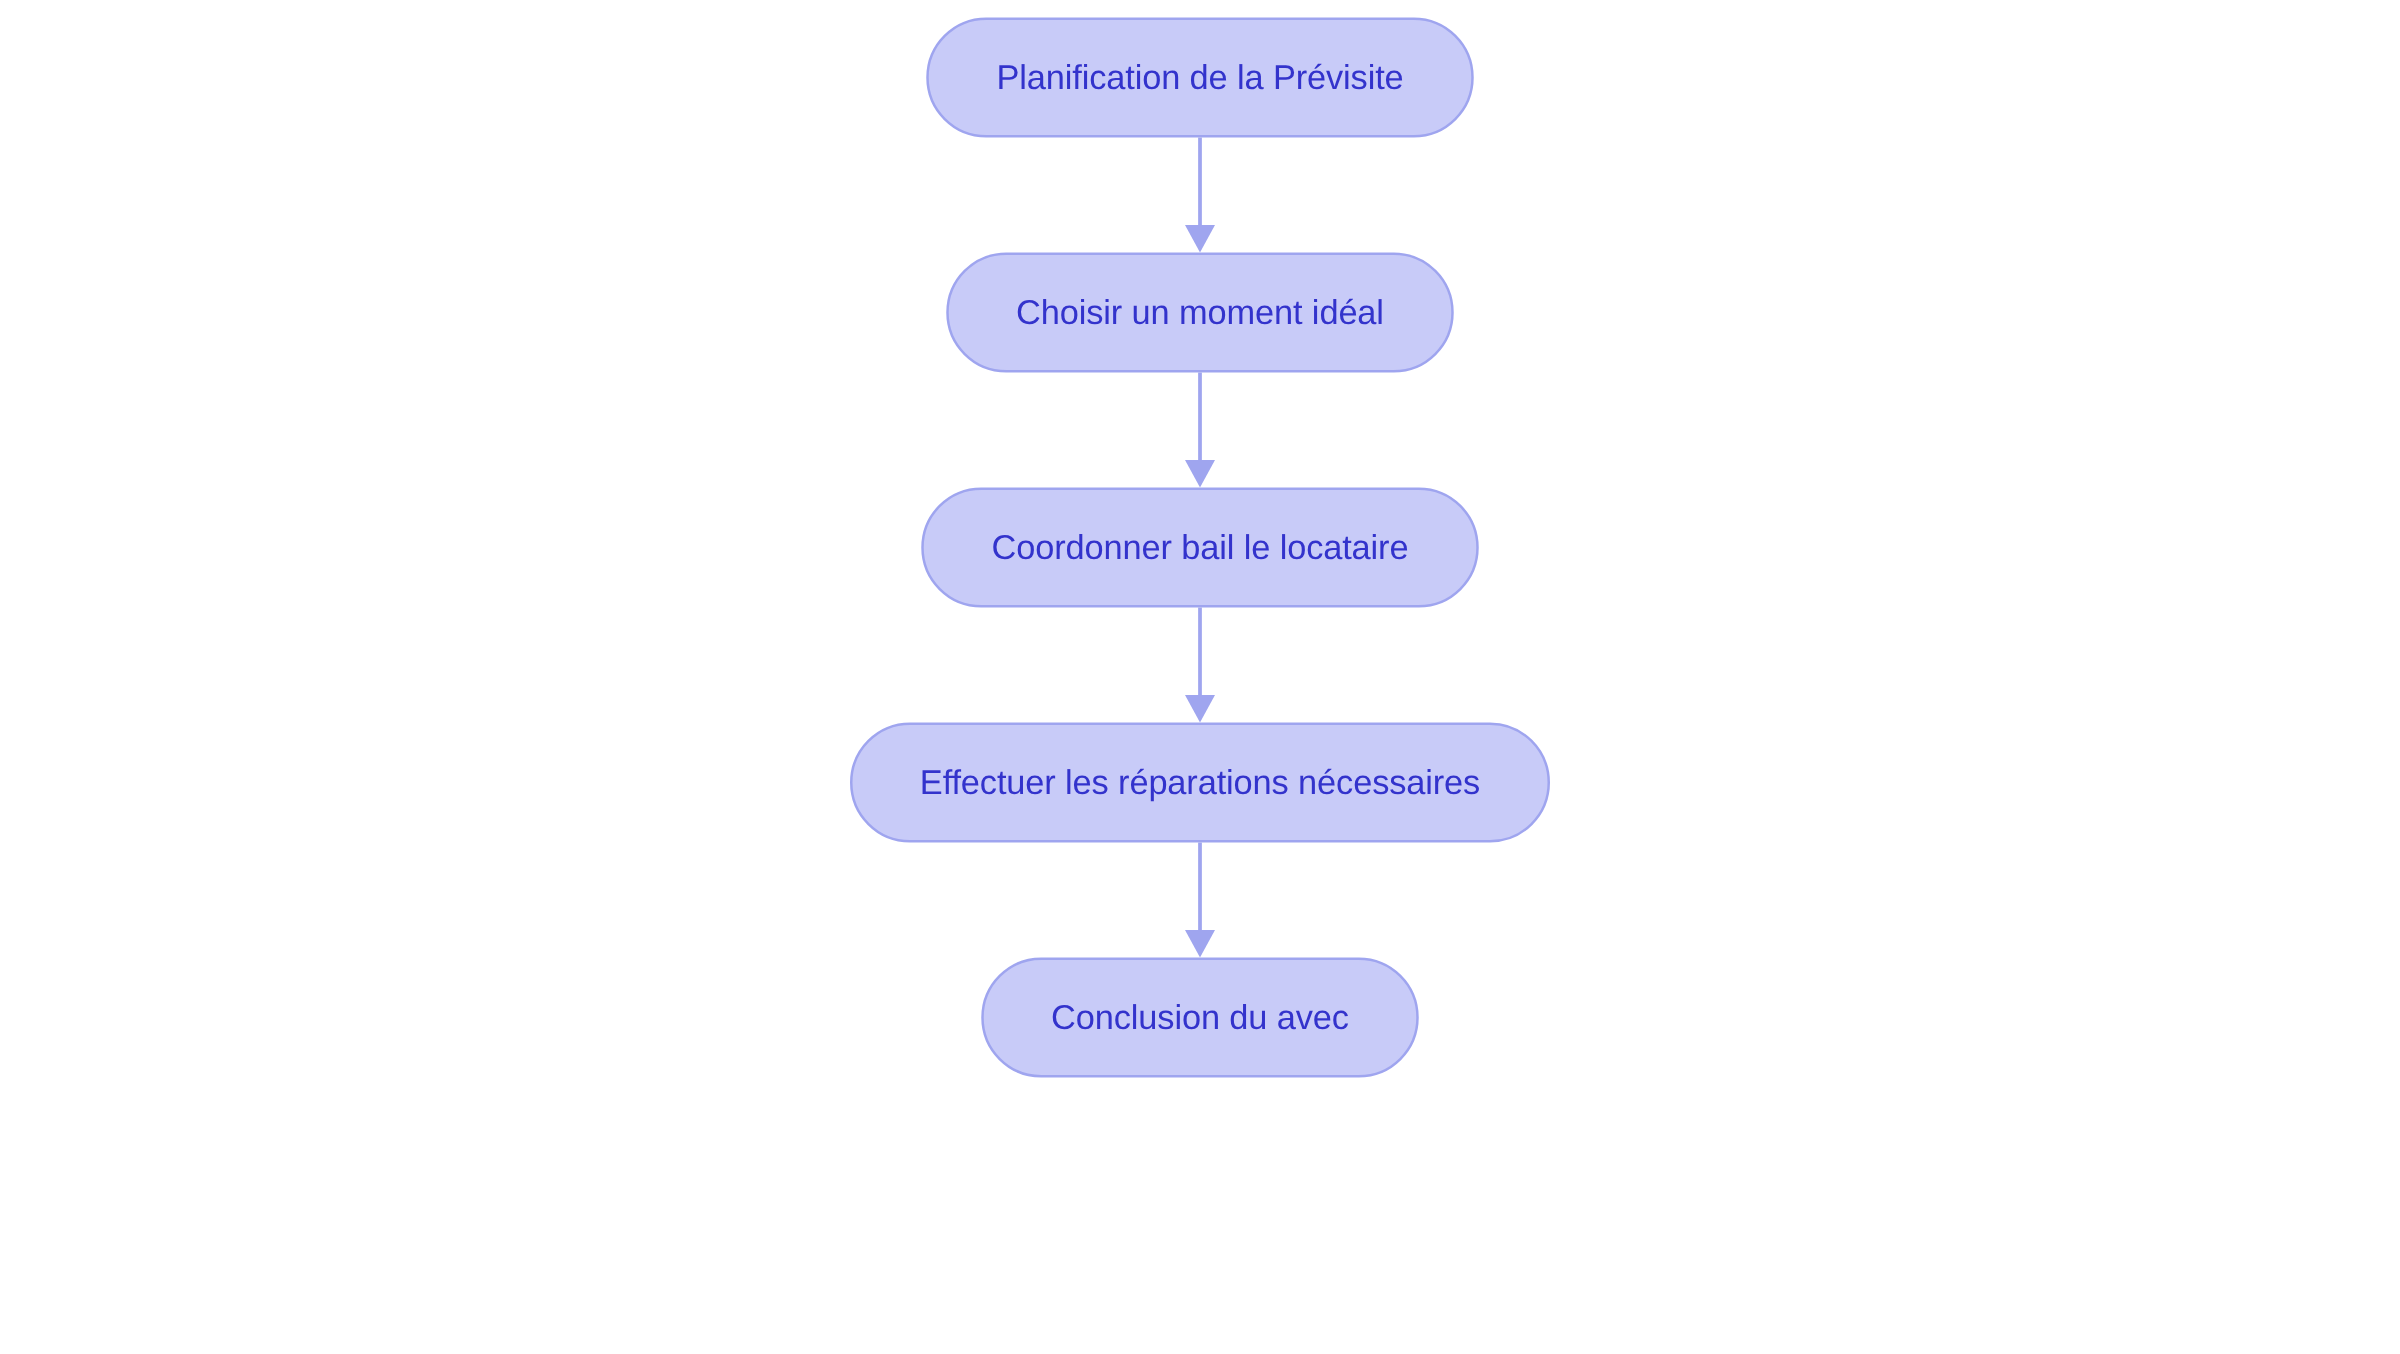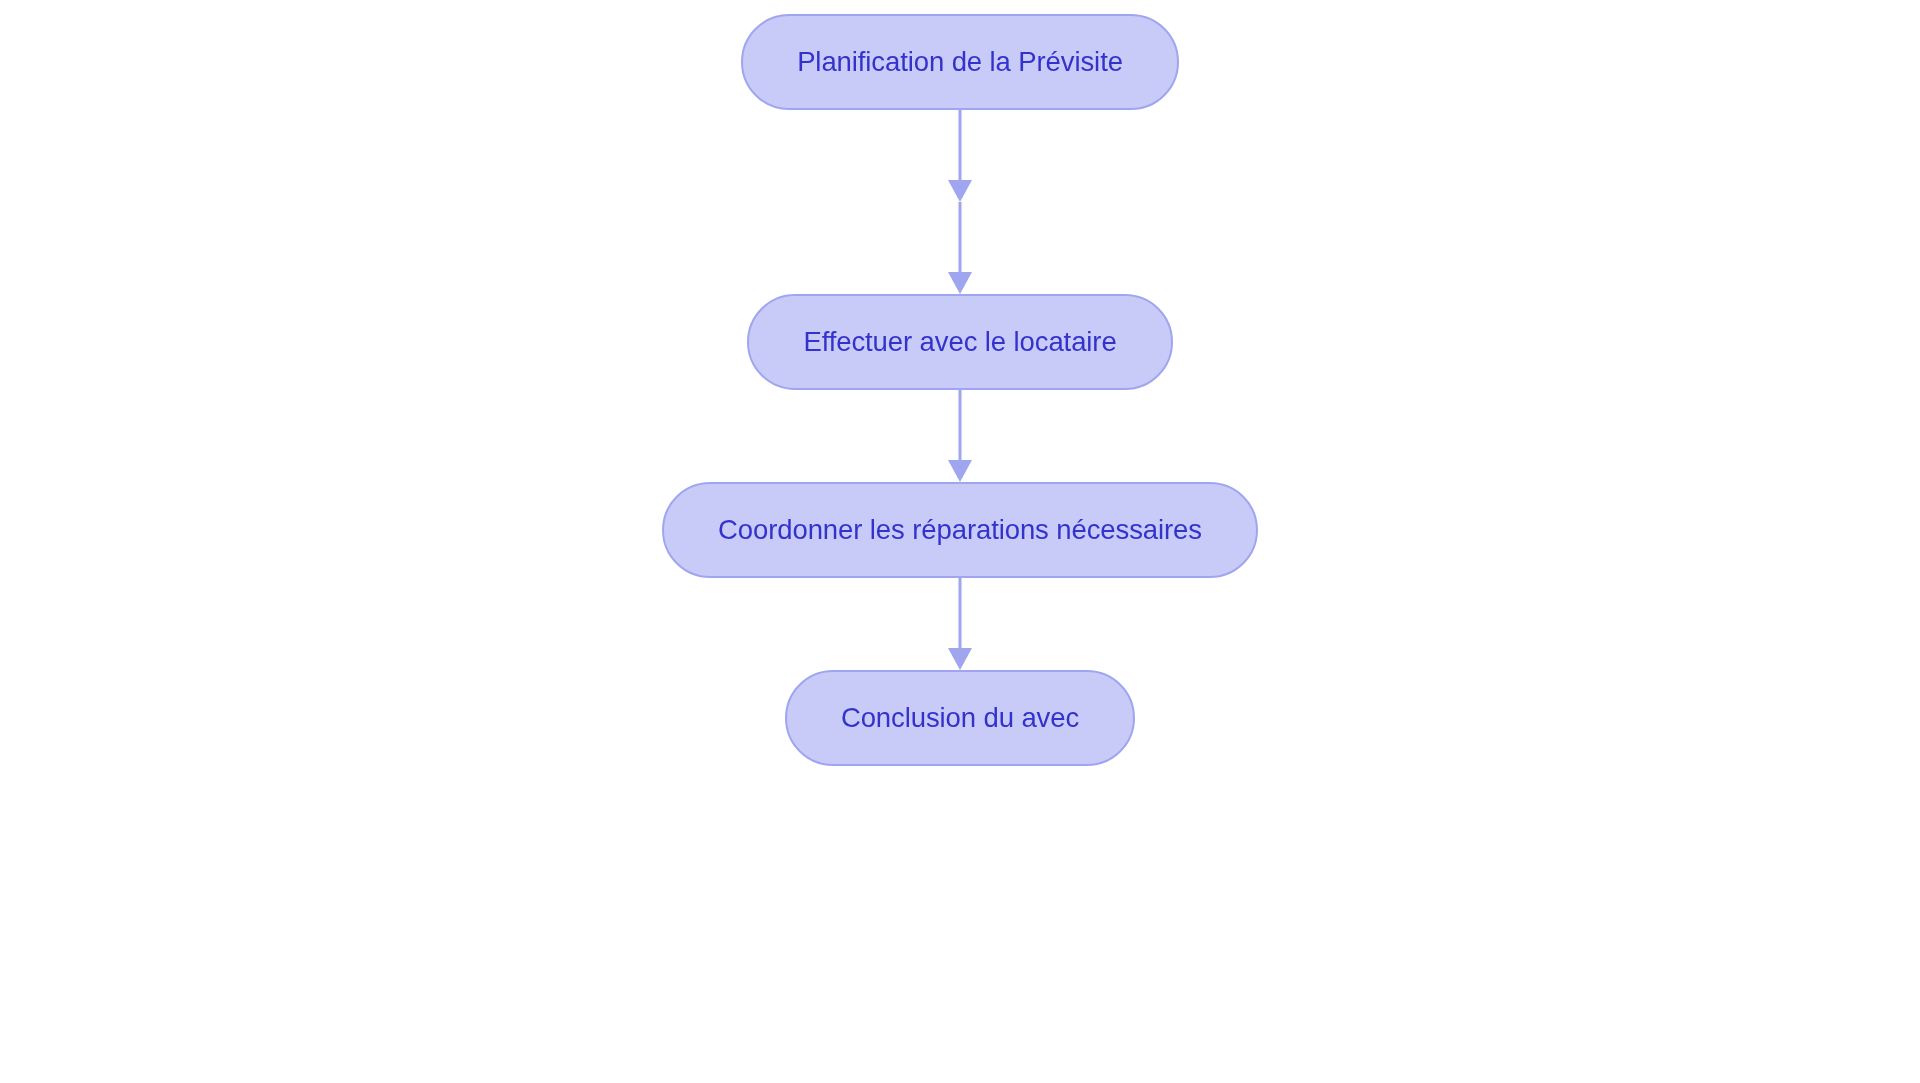--- a/index.html
+++ b/index.html
@@ -74,41 +74,44 @@
       <span class="node-label">Planification de la Prévisite</span>
     </div>
 
     <div class="connector">
       <svg viewBox="0 0 40 92" xmlns="http://www.w3.org/2000/svg" aria-hidden="true">
         <line x1="20" y1="0" x2="20" y2="72" stroke="#9fa5ef" stroke-width="3"></line>
         <polygon points="8,70 32,70 20,92" fill="#9fa5ef"></polygon>
       </svg>
     </div>
 
-
-    <div class="connector">
-      <svg viewBox="0 0 40 92" xmlns="http://www.w3.org/2000/svg" aria-hidden="true">
-        <line x1="20" y1="0" x2="20" y2="72" stroke="#9fa5ef" stroke-width="3"></line>
-        <polygon points="8,70 32,70 20,92" fill="#9fa5ef"></polygon>
-      </svg>
-    </div>
-
     <div class="node">
-      <span class="node-label">Effectuer avec le locataire</span>
+      <span class="node-label">Choisir un moment idéal</span>
     </div>
 
     <div class="connector">
       <svg viewBox="0 0 40 92" xmlns="http://www.w3.org/2000/svg" aria-hidden="true">
         <line x1="20" y1="0" x2="20" y2="72" stroke="#9fa5ef" stroke-width="3"></line>
         <polygon points="8,70 32,70 20,92" fill="#9fa5ef"></polygon>
       </svg>
     </div>
 
     <div class="node">
-      <span class="node-label">Coordonner les réparations nécessaires</span>
+      <span class="node-label">Coordonner bail le locataire</span>
+    </div>
+
+    <div class="connector">
+      <svg viewBox="0 0 40 92" xmlns="http://www.w3.org/2000/svg" aria-hidden="true">
+        <line x1="20" y1="0" x2="20" y2="72" stroke="#9fa5ef" stroke-width="3"></line>
+        <polygon points="8,70 32,70 20,92" fill="#9fa5ef"></polygon>
+      </svg>
+    </div>
+
+    <div class="node">
+      <span class="node-label">Effectuer les réparations nécessaires</span>
     </div>
 
     <div class="connector">
       <svg viewBox="0 0 40 92" xmlns="http://www.w3.org/2000/svg" aria-hidden="true">
         <line x1="20" y1="0" x2="20" y2="72" stroke="#9fa5ef" stroke-width="3"></line>
         <polygon points="8,70 32,70 20,92" fill="#9fa5ef"></polygon>
       </svg>
     </div>
 
     <div class="node">

